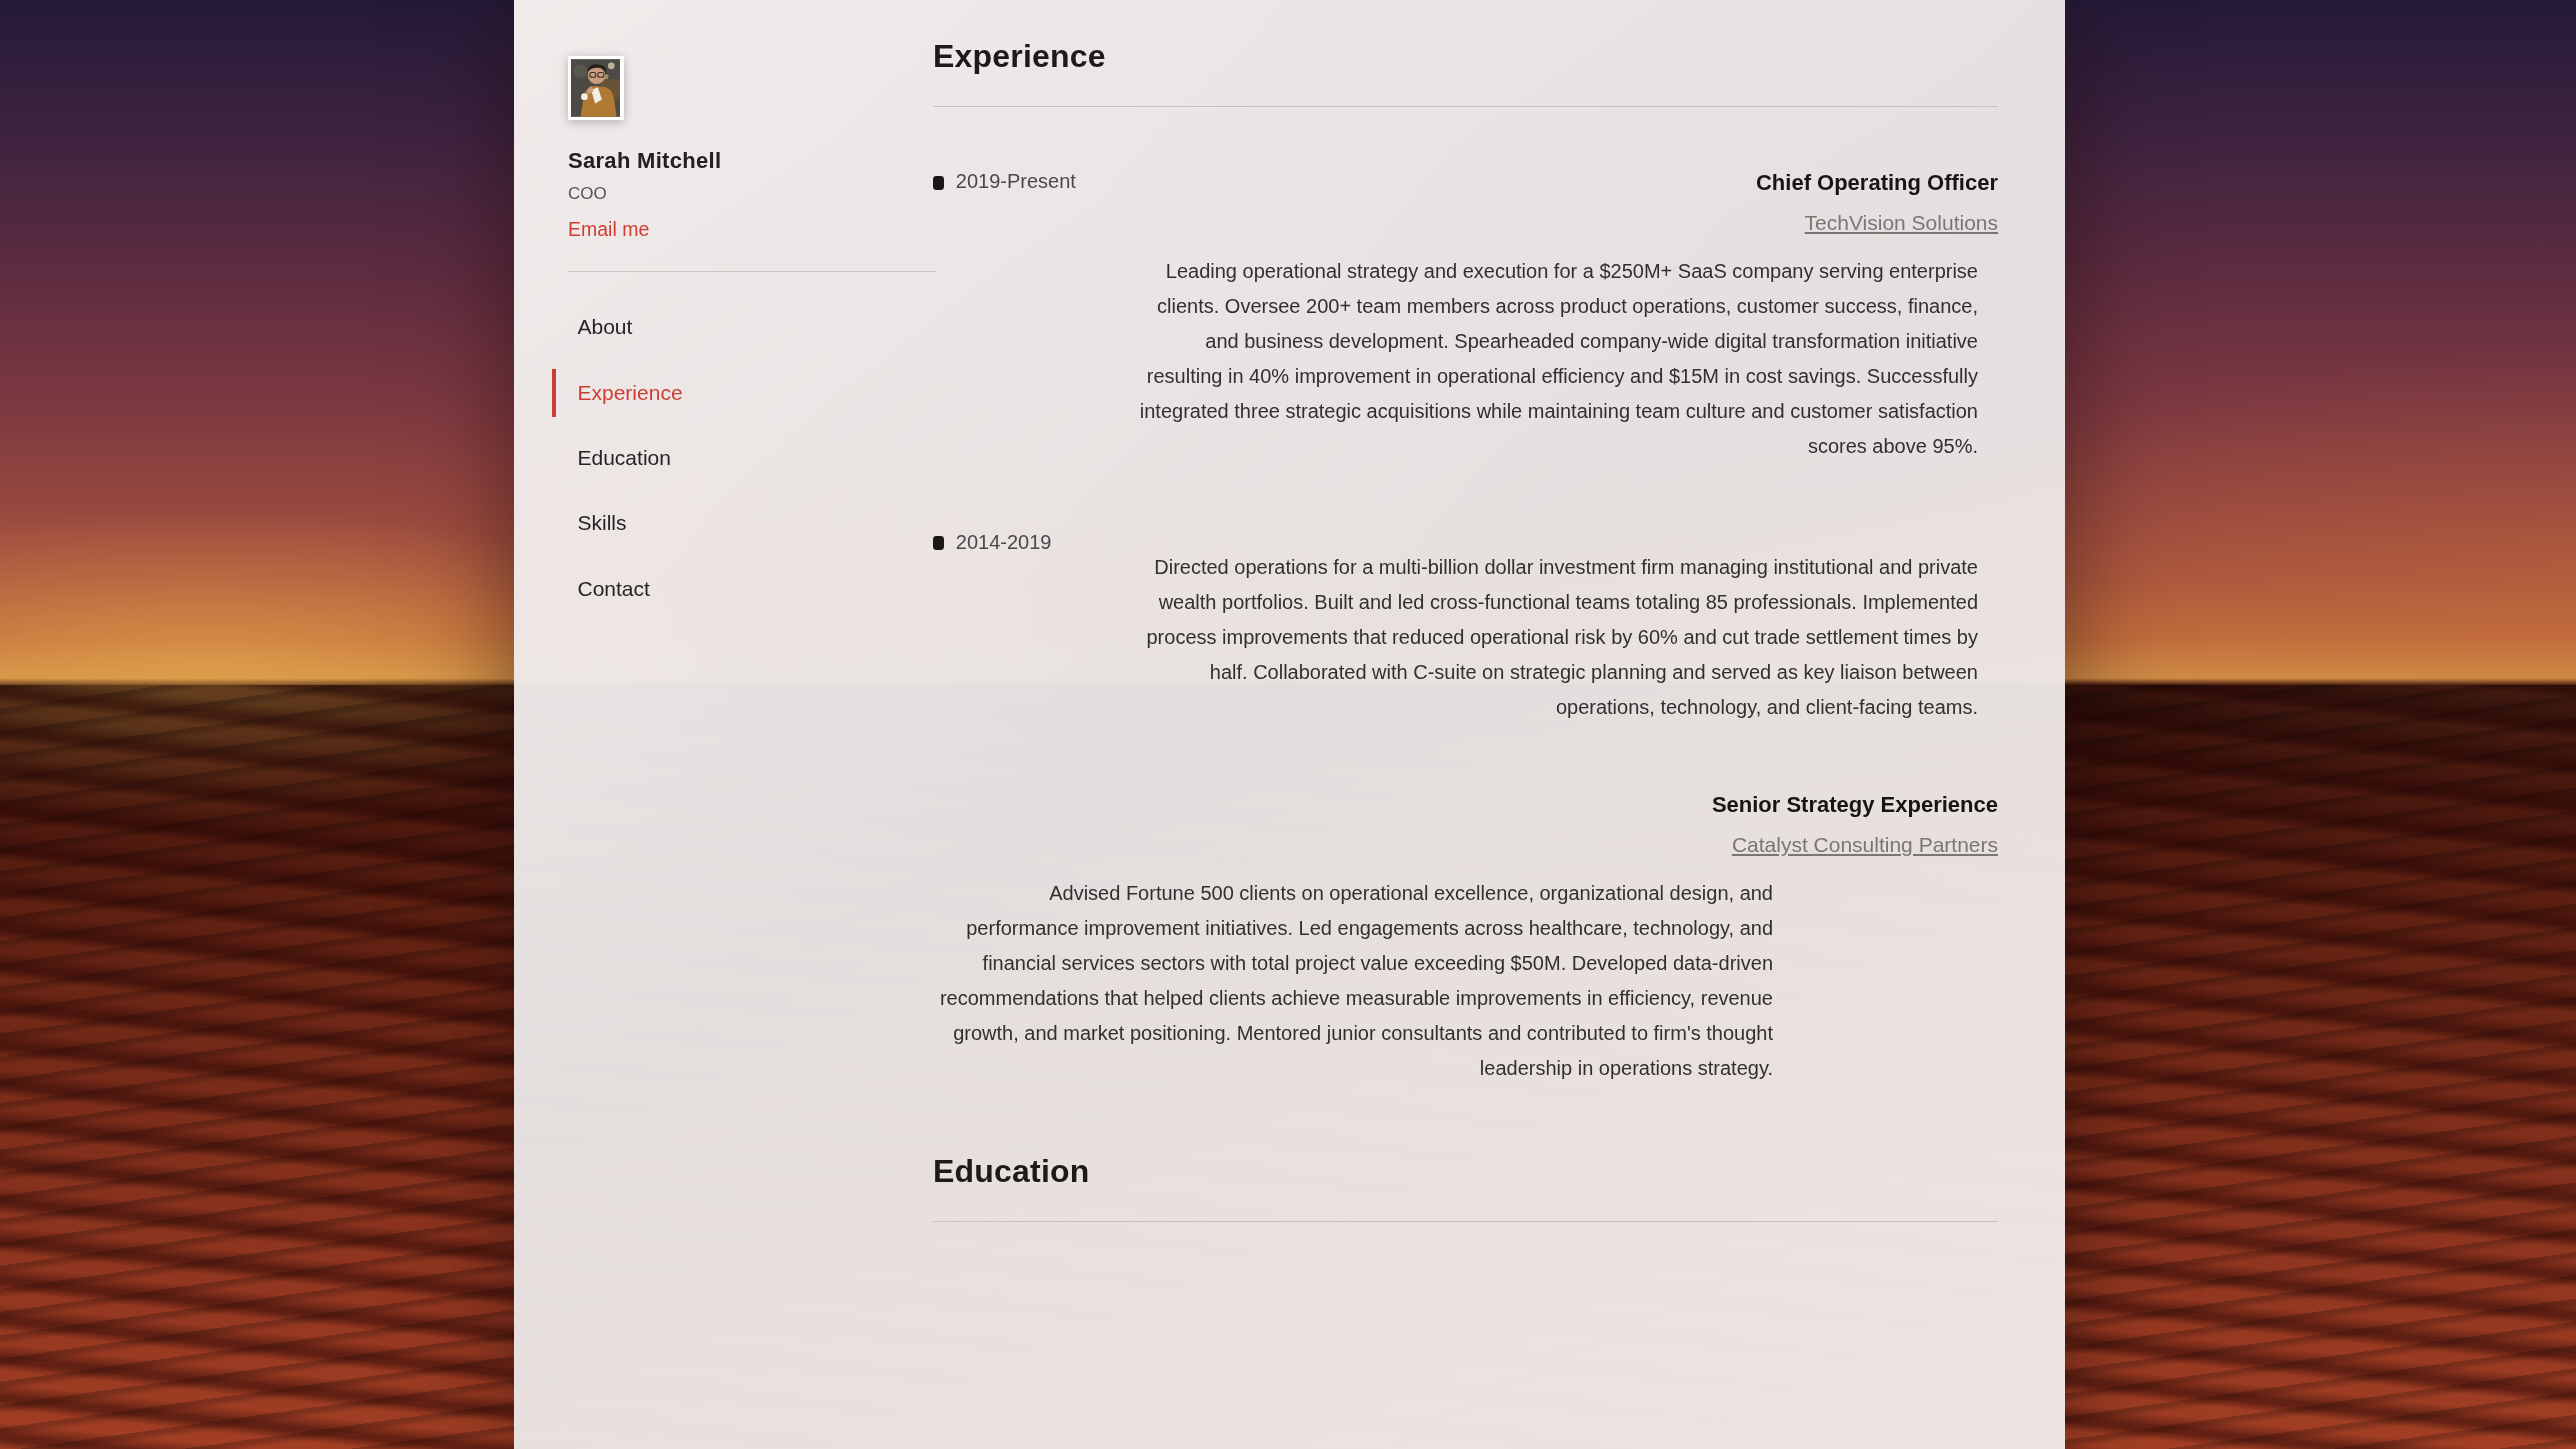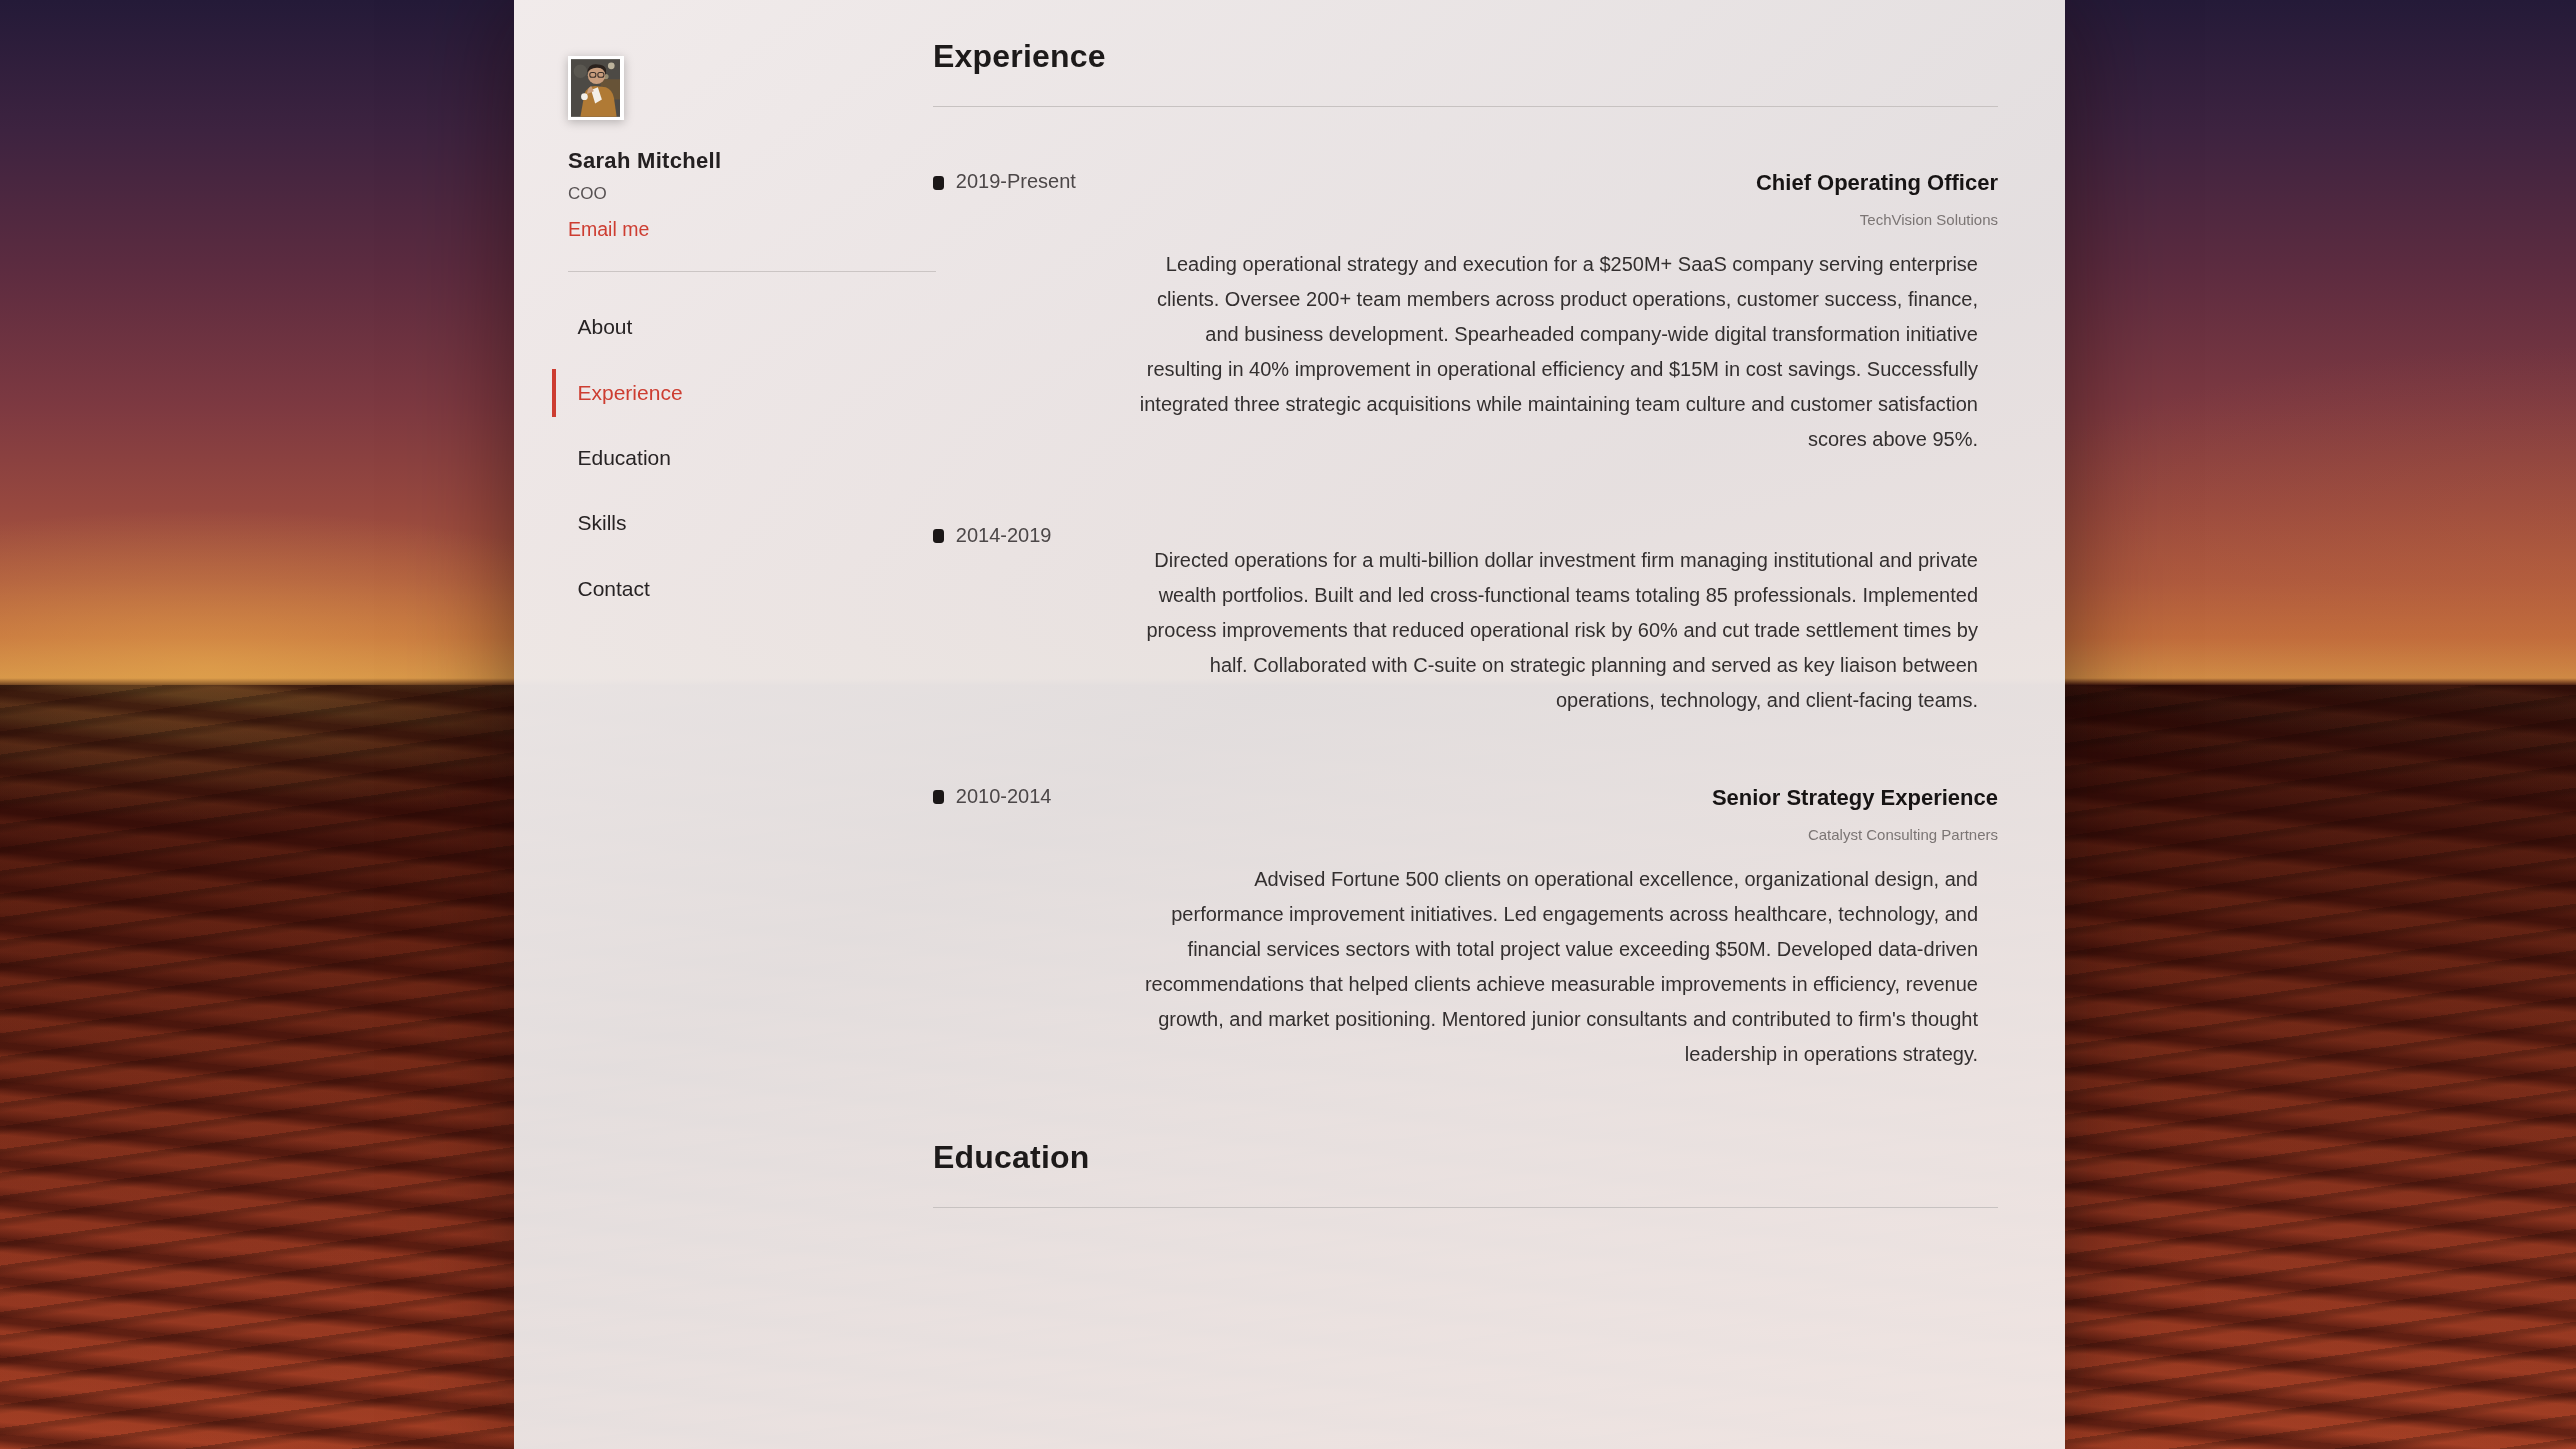--- a/index.html
+++ b/index.html
@@ -72,21 +72,21 @@
     color: #1d1a1a; letter-spacing: 0.2px;
   }
   .heading-divider { margin-top: 31px; height: 1.3px; background: #c7c2c1; }
   .jobs { margin-top: 63px; }
   .job { display: flex; margin-bottom: 67px; margin-top: 47px; }
   .job-when { width: 205px; flex-shrink: 0; display: flex; align-items: flex-start; }
   .bullet { width: 11.4px; height: 14px; border-radius: 3.4px; background: #1b1717; margin-top: 5.4px; }
   .dates { margin-left: 11.4px; font-size: 20px; color: #4c4748; }
   .job-body { flex: 1; text-align: right; }
   .job-title { font-size: 22px; font-weight: 700; color: #171414; }
-  .job-company { margin-top: 14.8px; font-size: 15px; color: #7b7574; }
+  .job-company { margin-top: 14.8px; font-size: 21px; color: #7b7574; text-decoration: underline; }
   .job-desc { margin-top: 19px; font-size: 20px; line-height: 35px; color: #332f2f; max-width: 840px; }
   .education-heading { margin-top: 27px; }
 </style>
 </head>
 <body>
 
 <div class="bg"></div>
 <div class="bg-glow"></div>
 <div class="bg-ripples"></div>
 
@@ -148,24 +148,20 @@
         <div class="job-when">
           <span class="bullet"></span>
           <span class="dates">2014-2019</span>
         </div>
         <div class="job-body">
           <div class="job-desc">Directed operations for a multi-billion dollar investment firm managing institutional and private wealth portfolios. Built and led cross-functional teams totaling 85 professionals. Implemented process improvements that reduced operational risk by 60% and cut trade settlement times by half. Collaborated with C-suite on strategic planning and served as key liaison between operations, technology, and client-facing teams.</div>
         </div>
       </div>
 
       <div class="job">
-        <div class="job-when">
-          <span class="bullet"></span>
-          <span class="dates">2010-2014</span>
-        </div>
         <div class="job-body">
           <div class="job-title">Senior Strategy Experience</div>
           <div class="job-company">Catalyst Consulting Partners</div>
           <div class="job-desc">Advised Fortune 500 clients on operational excellence, organizational design, and performance improvement initiatives. Led engagements across healthcare, technology, and financial services sectors with total project value exceeding $50M. Developed data-driven recommendations that helped clients achieve measurable improvements in efficiency, revenue growth, and market positioning. Mentored junior consultants and contributed to firm's thought leadership in operations strategy.</div>
         </div>
       </div>
 
     </div>
 
     <div class="section-heading education-heading">Education</div>

